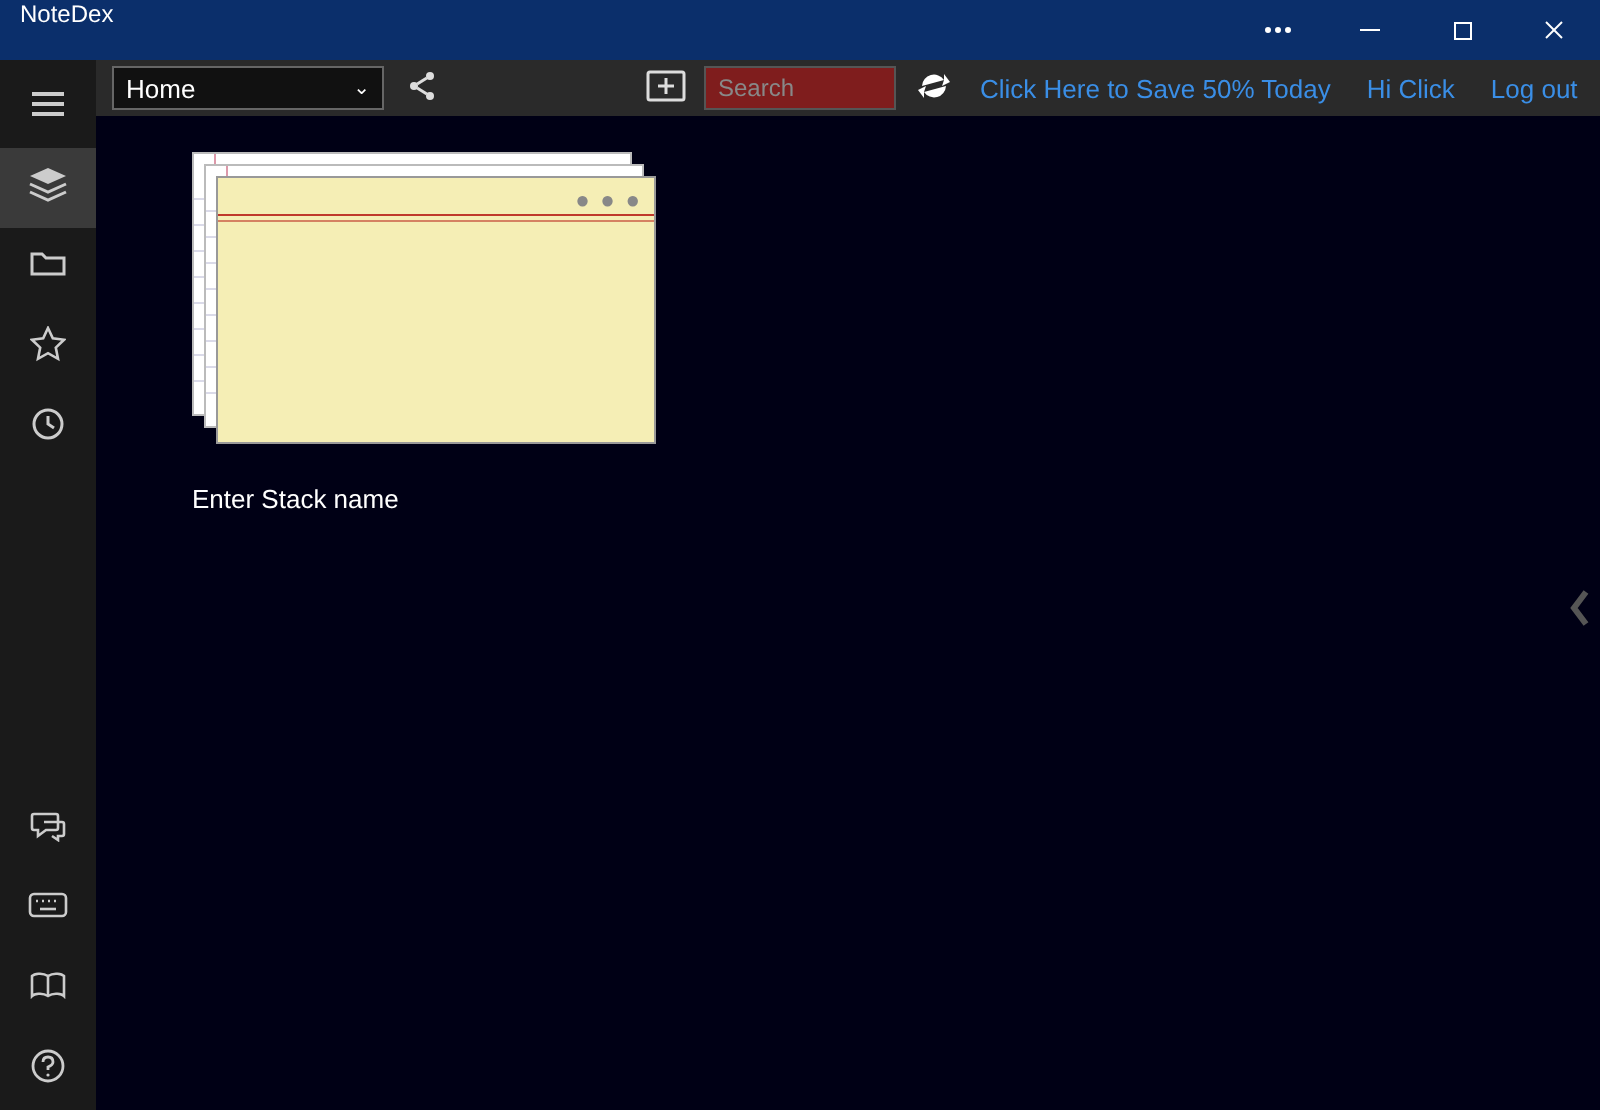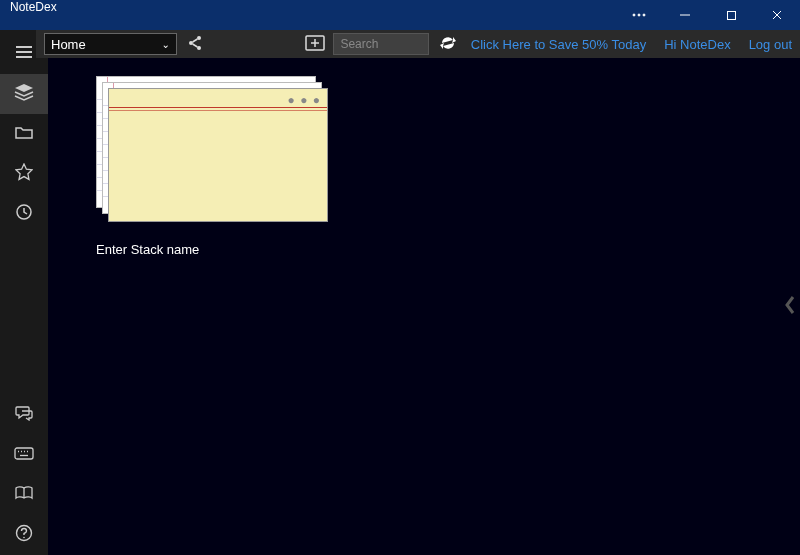--- a/index.html
+++ b/index.html
@@ -18,21 +18,21 @@
   .titlebar .win-btn {
     width: 46px; height: 30px;
     display: flex; align-items: center; justify-content: center;
     color: #fff;
   }
   .titlebar .win-btn svg { stroke: #fff; }
 
   
   .toolbar {
     position: absolute;
-    top: 30px; left: 36px; right: 0;
+    top: 30px; left: 48px; right: 0;
     height: 28px;
     background: #2a2a2a;
     display: flex;
     align-items: center;
     gap: 8px;
     padding: 0 8px;
     color: #ccc;
     font-size: 13px;
   }
   .home-select {
@@ -47,21 +47,21 @@
   .home-select .chev { font-size: 10px; }
   .icon-btn {
     width: 22px; height: 22px;
     display: flex; align-items: center; justify-content: center;
     color: #ddd;
   }
   .toolbar-gap1 { width: 84px; }
   .add-box svg { stroke: #ddd; fill: none; }
   .search-input {
     width: 96px; height: 22px;
-    background: #404040;
+    background: #7f1d1d;
     border: 1px solid #555;
     color: #aaa;
     padding: 0 6px;
     font-size: 12px;
   }
   .search-input::placeholder { color: #888; }
   .sync-btn svg { fill: #fff; }
   .toolbar .link {
     color: #3a8ee6;
     font-size: 13px;
@@ -292,21 +292,21 @@
   <div class="icon-btn sync-btn">
     <span>
       <svg width="18" height="16" viewBox="0 0 18 16">
           <path d="M3 8 A6 6 0 0 1 14 5 L14 2 L17 6 L13 8 L14 5" fill="#fff"></path>
           <path d="M15 8 A6 6 0 0 1 4 11 L4 14 L1 10 L5 8 L4 11" fill="#fff"></path>
         </svg>
     </span>
   </div>
   <div class="group-right">
     <span class="link">Click Here to Save 50% Today</span>
-    <span class="link">Hi NoteDex</span>
+    <span class="link">Hi Click</span>
     <span class="link">Log out</span>
   </div>
 </div>
 
 <div class="main">
   <div class="stack-container">
     <div class="stack">
       <div class="card c1">
           <div class="lines"></div>
         </div>

